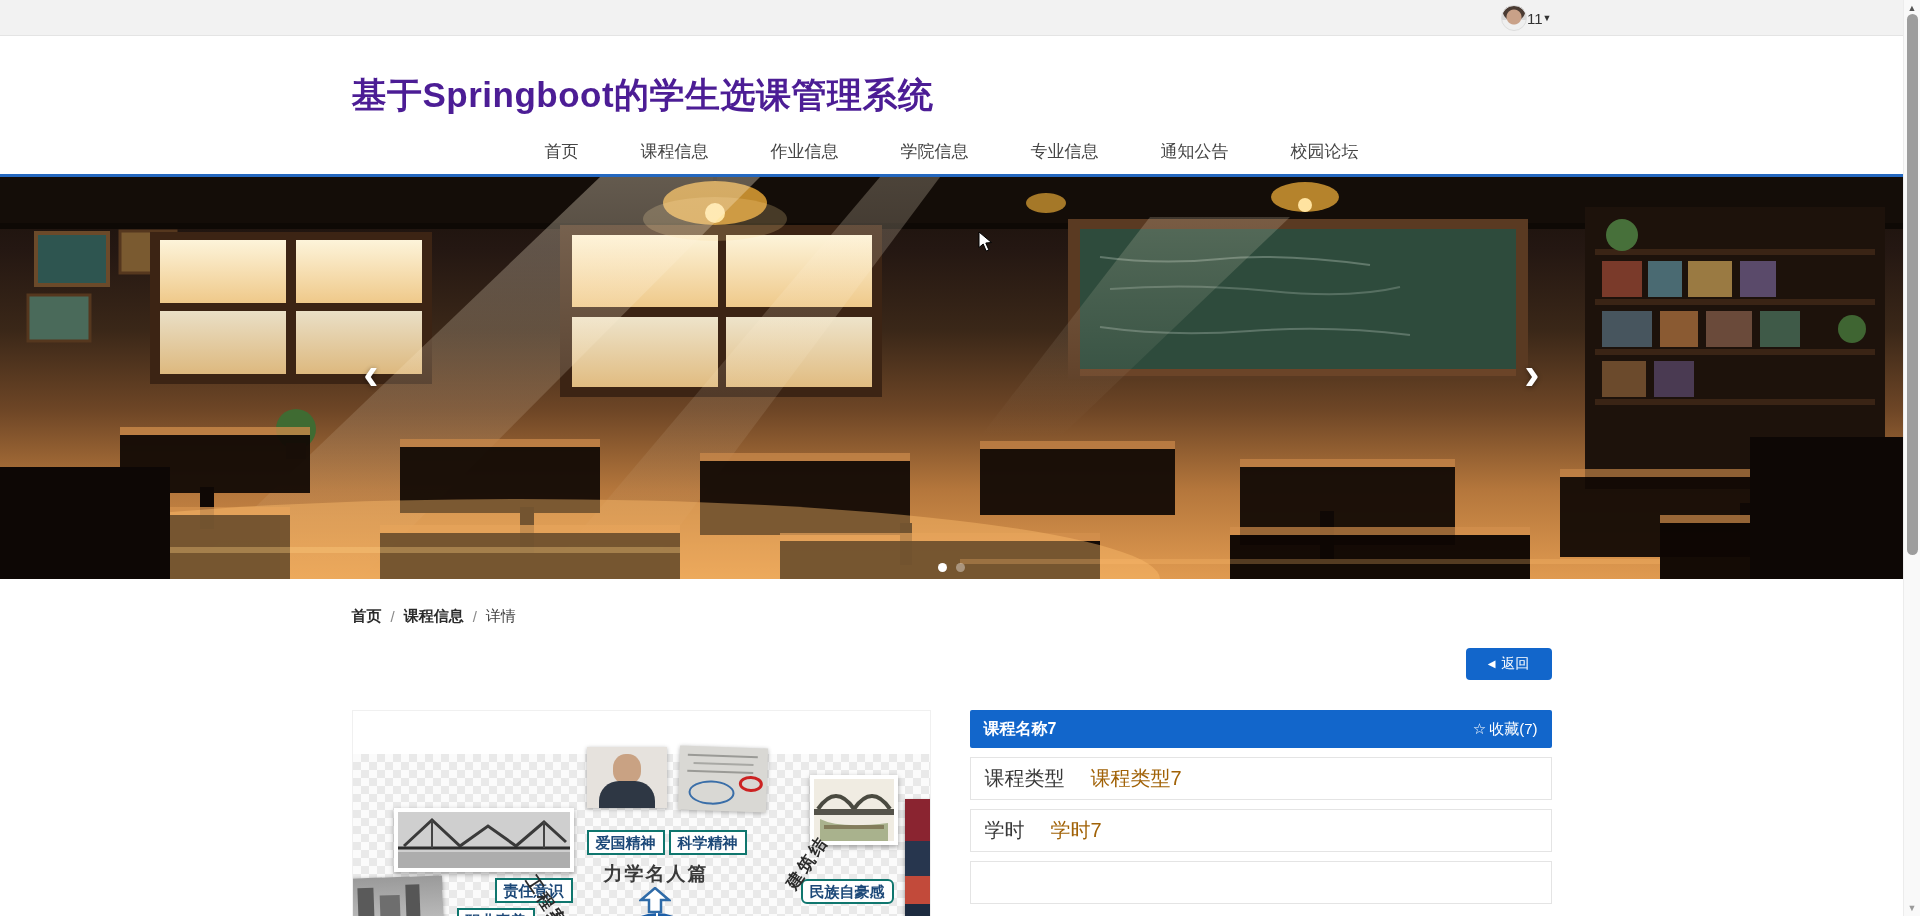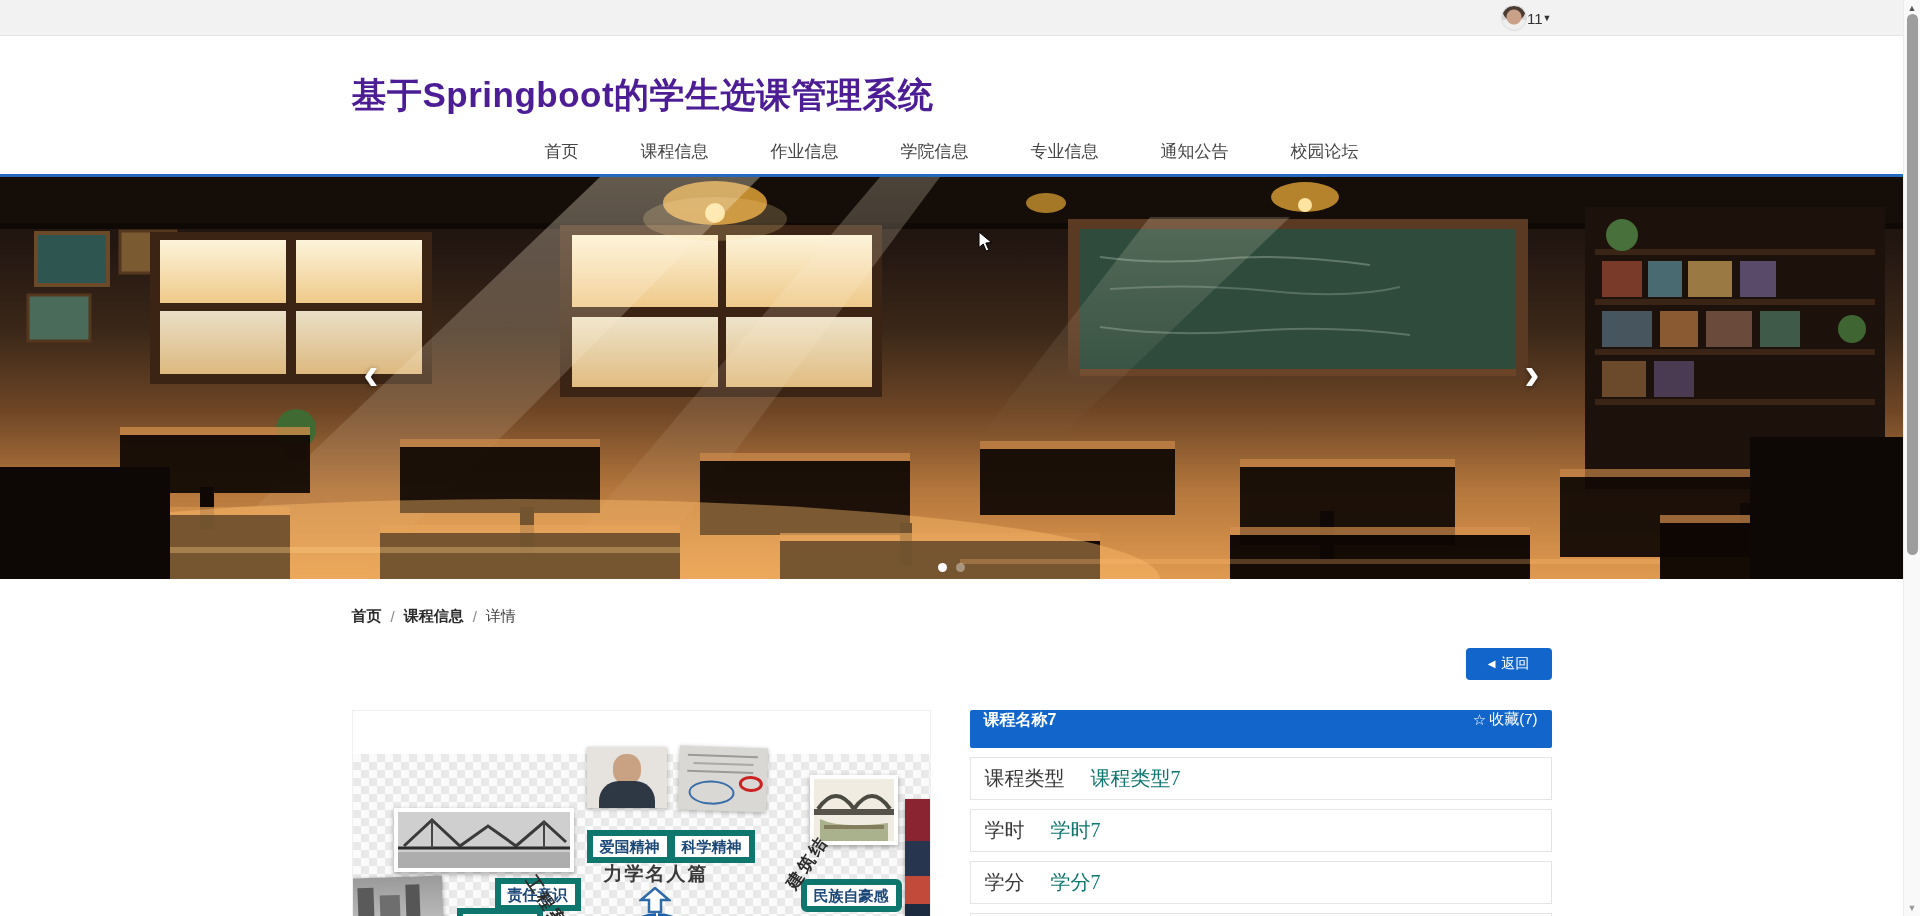--- a/index.html
+++ b/index.html
@@ -54,40 +54,40 @@
 
   
   .media-card { width:579px; height:430px; background:#fff; border:1px solid #f0f0f0; position:relative; overflow:hidden; flex:none; }
   .checker { position:absolute; left:0; right:0; top:43px; bottom:0; background-color:#fbfbfb;
     background-image:
       linear-gradient(45deg,#e9e9e9 25%,rgba(0,0,0,0) 25%,rgba(0,0,0,0) 75%,#e9e9e9 75%),
       linear-gradient(45deg,#e9e9e9 25%,rgba(0,0,0,0) 25%,rgba(0,0,0,0) 75%,#e9e9e9 75%);
     background-position:0 0,8px 8px; background-size:16px 16px; }
   .media-card .item { position:absolute; }
   .photo-frame { background:#fff; box-shadow:0 2px 5px rgba(0,0,0,.35); padding:4px; }
-  .badge { border:6px solid #0f766e; background:rgba(255,255,255,.93); color:#1c4878; font-weight:bold;
+  .badge { border:2px solid #0f766e; background:rgba(255,255,255,.93); color:#1c4878; font-weight:bold;
     font-size:15px; line-height:19px; padding:1px 7px; white-space:nowrap; }
   .caption { font-size:19px; font-weight:bold; color:#3a3a3a; letter-spacing:2px; }
   .rotated { font-size:17px; font-weight:bold; color:#2b2b2b; letter-spacing:3px; white-space:nowrap; }
   .blue-circle { width:92px; height:92px; border-radius:50%; background:#1d5fa8; position:relative; }
   .blue-circle::before, .blue-circle::after { content:""; position:absolute; background:#fff; }
   .blue-circle::before { left:50%; top:0; width:2px; height:100%; transform:translateX(-1px); }
   .blue-circle::after { left:6px; top:26px; width:84px; height:2px; transform:rotate(24deg); }
   .poster-sliver { background:linear-gradient(180deg,#8a2430 0 30%, #27364e 30% 55%, #c24a3a 55% 75%, #1d2b40 75%); box-shadow:0 2px 4px rgba(0,0,0,.4); }
 
   
   .panel { flex:1; }
-  .panel-header { height:38px; background:#1266cb; color:#fff; display:flex; align-items:flex-start;
+  .panel-header { height:38px; background:#1266cb; color:#fff; display:flex; align-items:center;
     justify-content:space-between; padding:0 14px; border-radius:2px; }
   .panel-header .name { font-size:16px; font-weight:600; }
   .fav { font-size:15px; display:flex; align-items:center; gap:3px; cursor:pointer; }
   .info-row { height:43px; border:1px solid #e4e4e4; background:#fff; display:flex; align-items:center;
     padding:0 14px; margin-top:9px; font-size:20px; }
   .info-row .label { color:#383838; margin-right:26px; }
-  .info-row .value { color:#0f766e;font-family:Liberation Serif, serif; }
+  .info-row .value { color:#a16207; }
 
   
   .scrollbar { position:absolute; right:0; top:0; width:17px; height:916px; background:#f9f9f9; border-left:1px solid #ececec; }
   .sb-up { position:absolute; top:3px; left:0; right:0; text-align:center; font-size:9px; color:#555; cursor:pointer; }
   .sb-thumb { position:absolute; left:3px; top:14px; width:11px; height:541px; background:#9d9d9d; border-radius:7px; cursor:pointer; }
   .sb-down { position:absolute; bottom:3px; left:0; right:0; text-align:center; font-size:9px; color:#9a9a9a; cursor:pointer; }
 </style>
 </head>
 <body>
 
@@ -347,24 +347,20 @@
         </div>
         <div class="info-row">
           <span class="label">课程类型</span>
           <span class="value">课程类型7</span>
         </div>
         <div class="info-row">
           <span class="label">学时</span>
           <span class="value">学时7</span>
         </div>
         <div class="info-row">
-          <span class="label">学分</span>
-          <span class="value">学分7</span>
-        </div>
-        <div class="info-row">
           
           
         </div>
       </div>
     </div>
   </div>
 </div>
 
 <div class="scrollbar">
   <div class="sb-up">▲</div>

